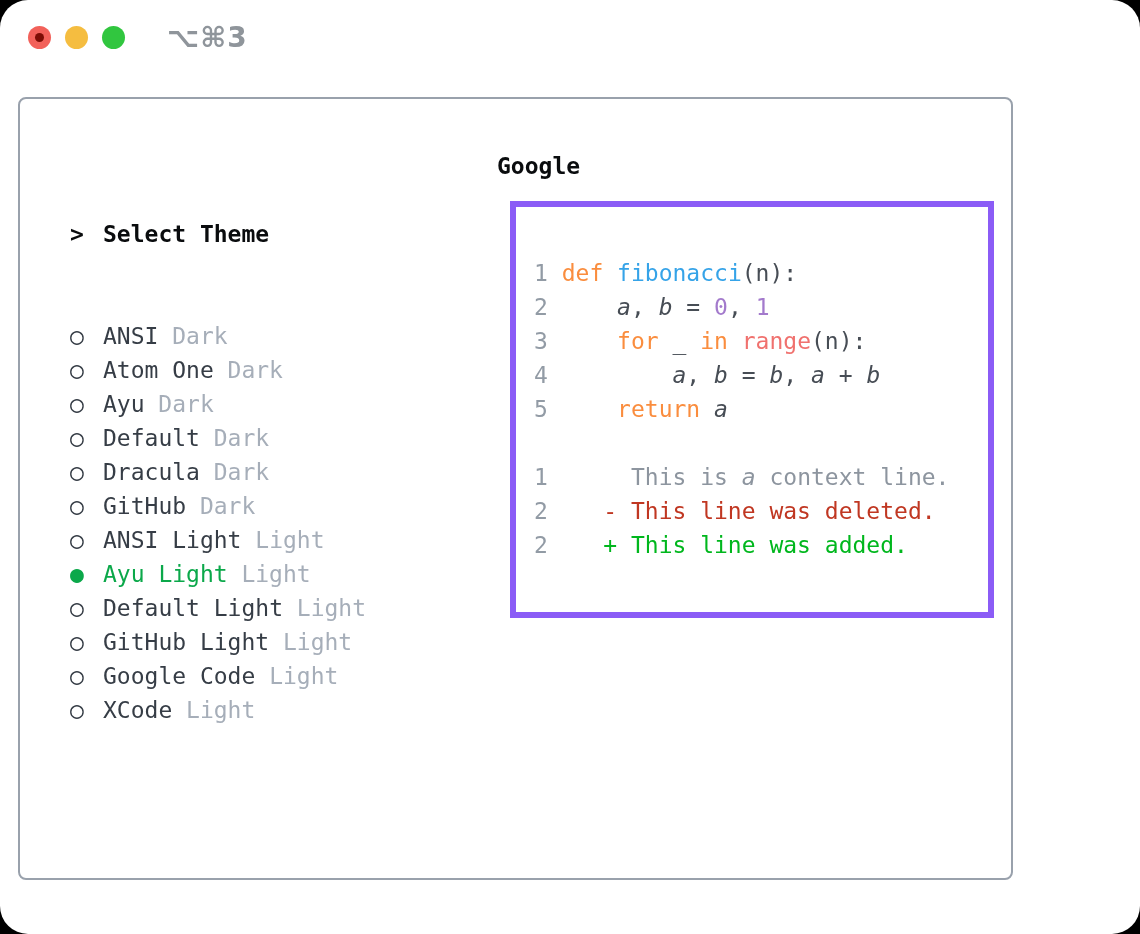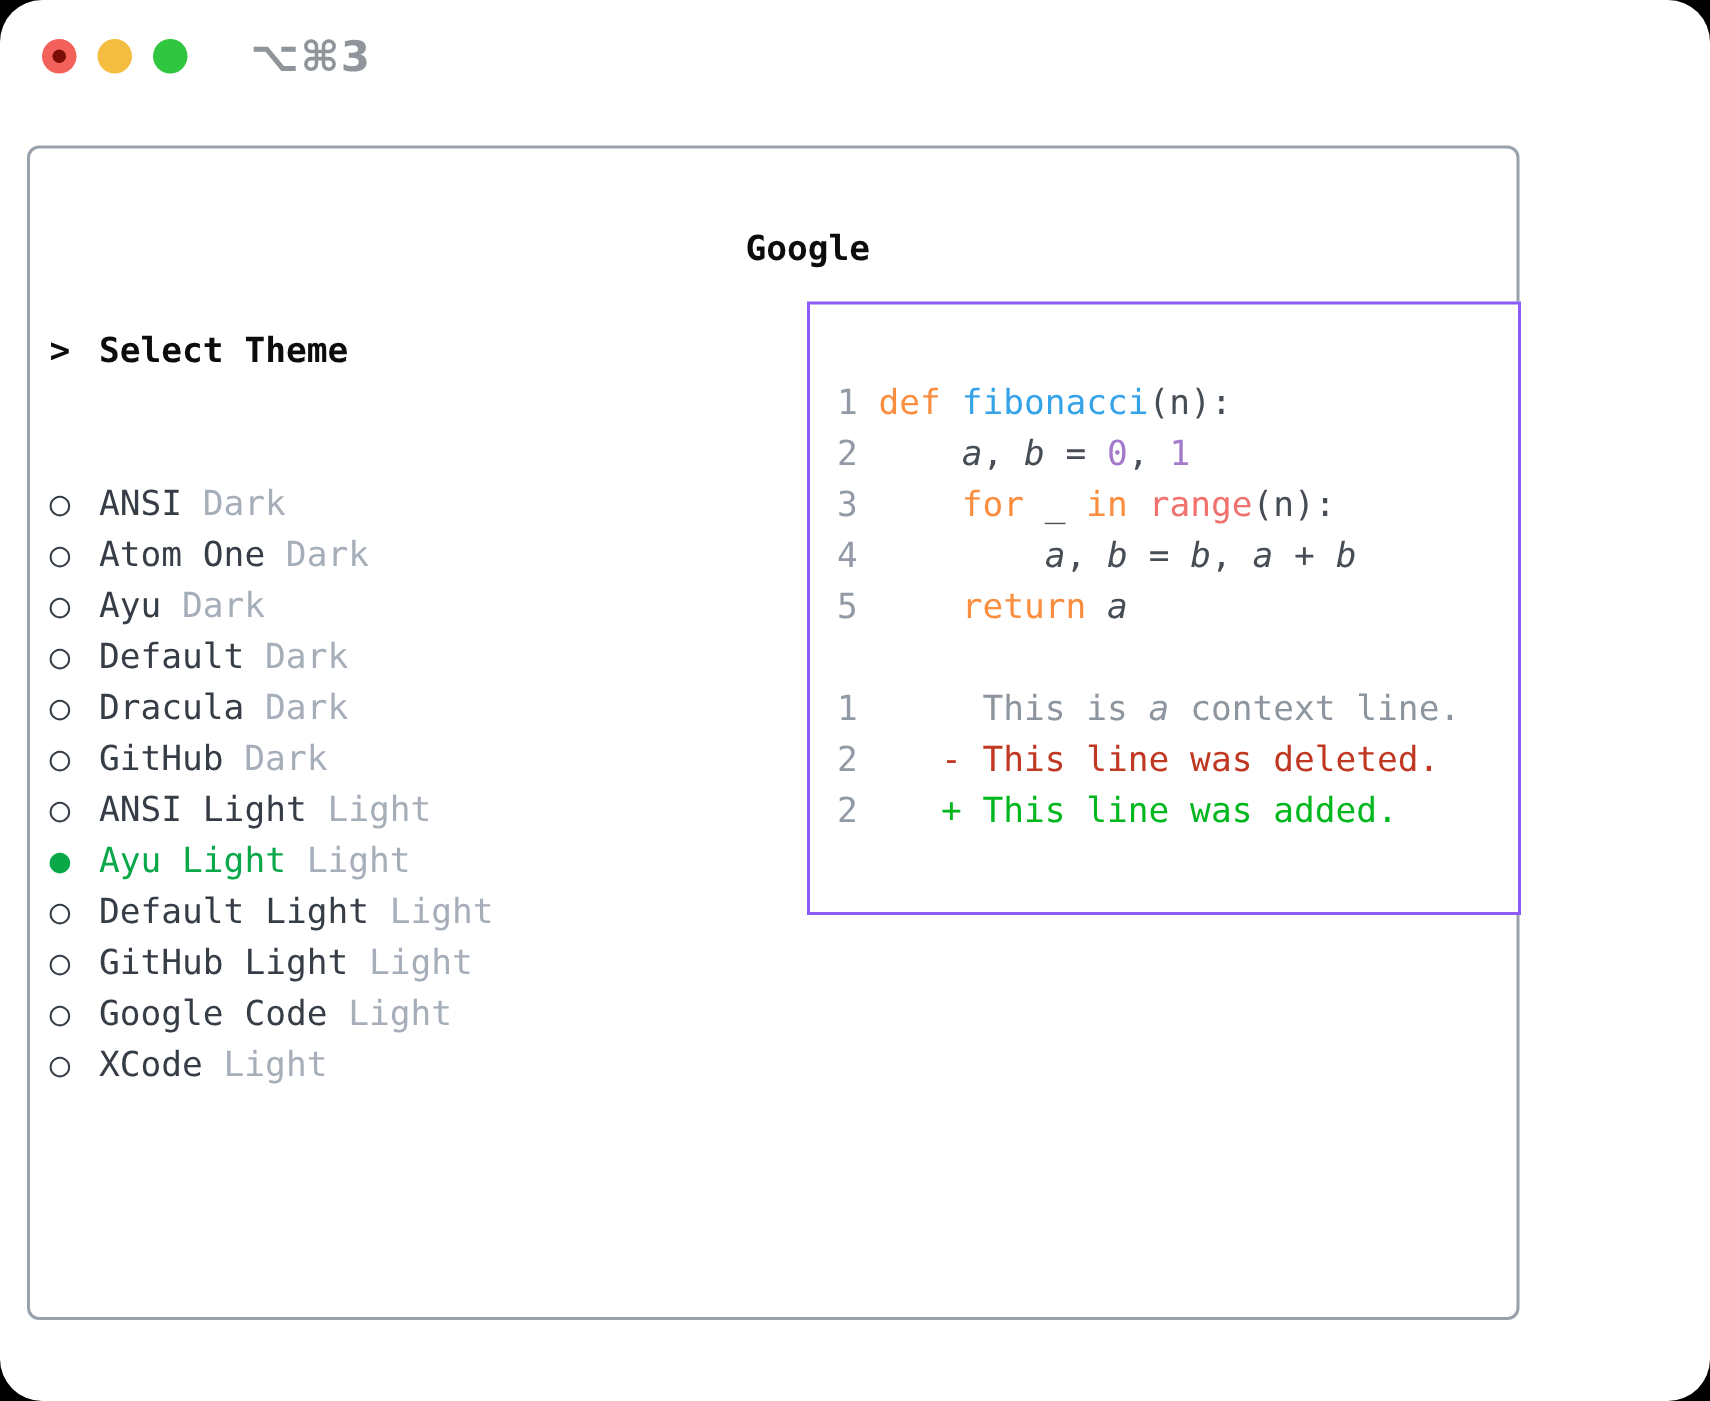--- a/index.html
+++ b/index.html
@@ -24,33 +24,33 @@
   
   .panel{
     position:absolute;left:18px;top:97px;width:991px;height:779px;
     border:2px solid #99a1ac;border-radius:8px;background:#fff;
   }
   
   .left-col{
     position:absolute;left:33px;top:149px;font-size:23px;line-height:34px;
     white-space:pre;
   }
-  .row{height:34px;}
+  .row{height:34px;margin-left:37px;}
   .row .marker{display:inline-block;width:33px;}
   .row .tag{margin-left:13.8px;}
   .hdr{font-weight:bold;}
   .blank-row{height:34px;}
   
   .preview-title{
     position:absolute;left:497px;top:149px;font-size:23px;line-height:34px;
     font-weight:bold;
   }
   .preview-box{
-    position:absolute;left:538px;top:201px;width:472px;height:405px;
-    border:2px solid #8b5cf6;background:#fff;
+    position:absolute;left:510px;top:201px;width:472px;height:405px;
+    border:6px solid #8b5cf6;background:#fff;
   }
   .code{
     position:absolute;left:18px;top:49px;font-size:23px;line-height:34px;
     white-space:pre;
   }
   .code .line{height:34px;}
   .it{font-style:italic;}
 </style>
 </head>
 <body>

